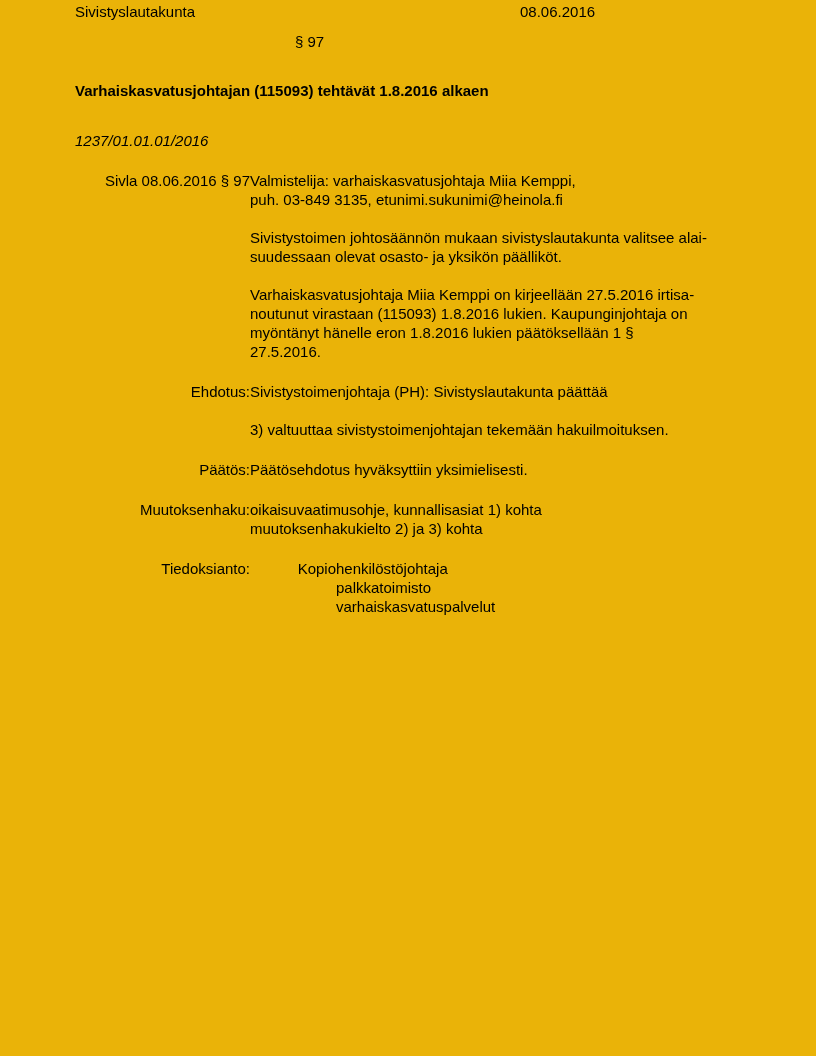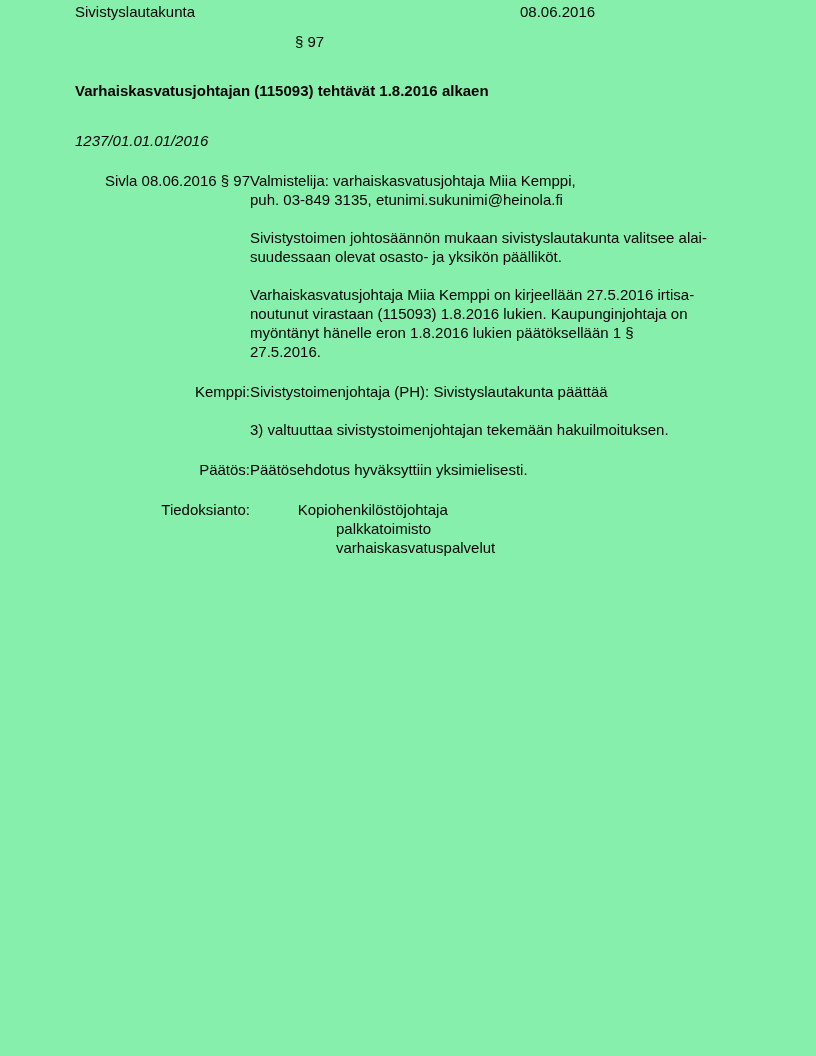--- a/index.html
+++ b/index.html
@@ -4,21 +4,21 @@
 <style>
   html, body {
     margin: 0;
     padding: 0;
     background: #ffffff;
   }
   .page {
     position: relative;
     width: 816px;
     height: 1056px;
-    background: #86efac;
+    background: #eab308;
     font-family: "Liberation Sans", "DejaVu Sans", sans-serif;
     font-size: 15px;
     line-height: 19px;
     color: #000000;
     box-sizing: border-box;
     padding: 2px 40px 0 75px;
     overflow: hidden;
   }
   .header-row {
     display: flex;
@@ -94,34 +94,41 @@
       <p class="para">Sivistystoimen johtosäännön mukaan sivistyslautakunta valitsee alai-
 suudessaan olevat osasto- ja yksikön päälliköt.</p>
       <p class="para">Varhaiskasvatusjohtaja Miia Kemppi on kirjeellään 27.5.2016 irtisa-
 noutunut virastaan (115093) 1.8.2016 lukien. Kaupunginjohtaja on
 myöntänyt hänelle eron 1.8.2016 lukien päätöksellään 1 §
 27.5.2016.</p>
     </div>
   </div>
 
   <div class="record-row">
-    <div class="row-label">Kemppi:</div>
+    <div class="row-label">Ehdotus:</div>
     <div class="row-content">
       <p class="para">Sivistystoimenjohtaja (PH): Sivistyslautakunta päättää</p>
       <p class="para">3) valtuuttaa sivistystoimenjohtajan tekemään hakuilmoituksen.</p>
     </div>
   </div>
 
   <div class="record-row">
     <div class="row-label">Päätös:</div>
     <div class="row-content">
       <p class="para">Päätösehdotus hyväksyttiin yksimielisesti.</p>
     </div>
   </div>
 
+  <div class="record-row">
+    <div class="row-label">Muutoksenhaku:</div>
+    <div class="row-content">
+      <p class="para">oikaisuvaatimusohje, kunnallisasiat 1) kohta
+muutoksenhakukielto 2) ja 3) kohta</p>
+    </div>
+  </div>
 
   <div class="record-row">
     <div class="row-label">Tiedoksianto:</div>
     <div class="row-content">
       <div class="distribution">
         <span class="distribution-method">Kopio</span>
         <span class="distribution-recipients">henkilöstöjohtaja
 palkkatoimisto
 varhaiskasvatuspalvelut</span>
       </div>

